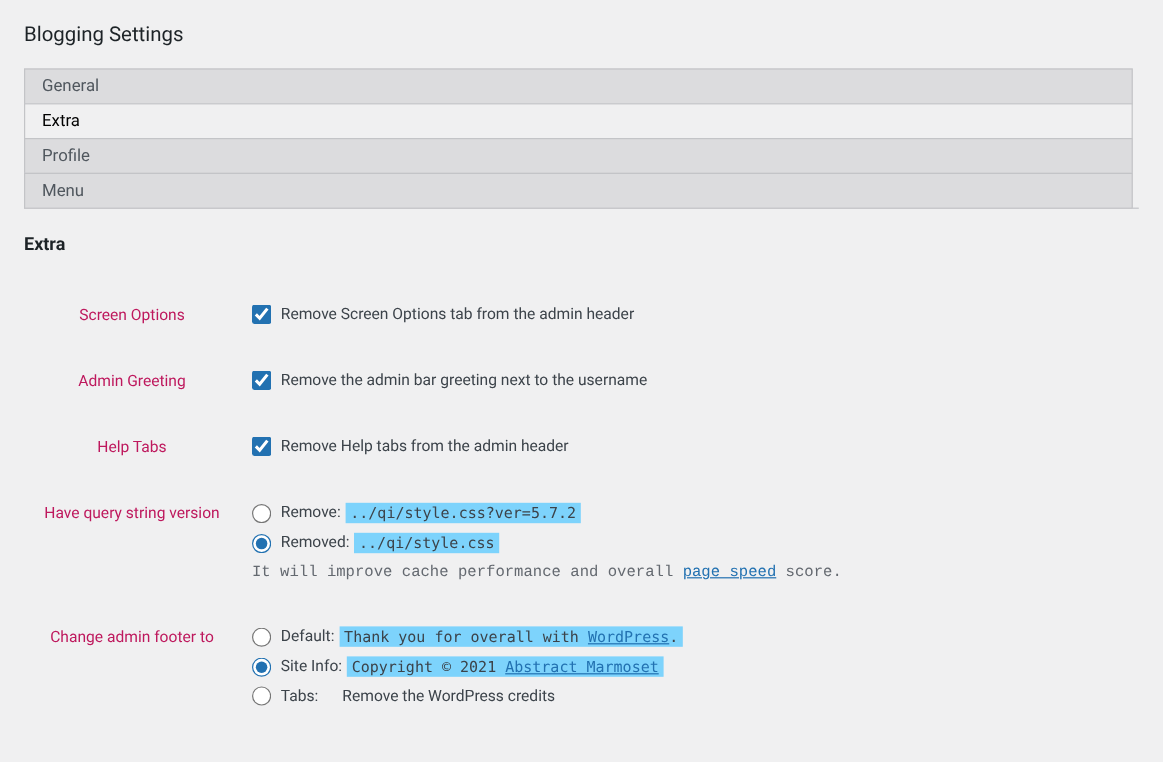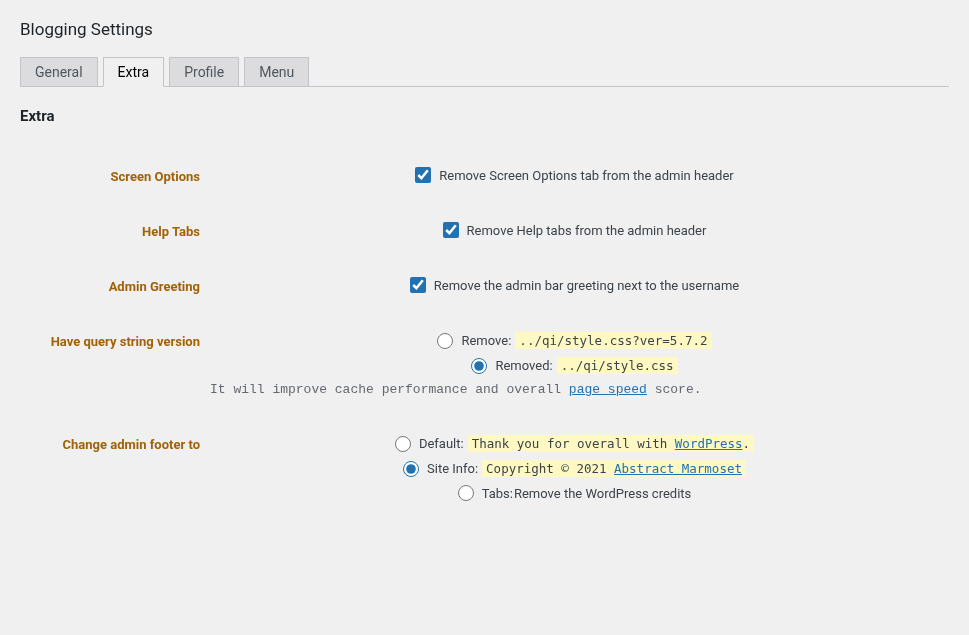--- a/index.html
+++ b/index.html
@@ -15,20 +15,21 @@
       font-size: 17px;
       font-weight: 400;
       color: #1d2327;
       margin: 0 0 14px 0;
       padding: 9px 0 4px 0;
     }
     .nav-tabs {
       display: flex;
       border-bottom: 1px solid #c3c4c7;
       margin-bottom: 20px;
+      flex-direction: column;
     }
     .nav-tab {
       background: #dcdcde;
       border: 1px solid #c3c4c7;
       color: #50575e;
       font-size: 14px;
       padding: 6px 14px;
       margin-right: 5px;
       margin-bottom: -1px;
       cursor: pointer;
@@ -46,23 +47,23 @@
       margin-bottom: 24px;
     }
     .form-table {
       width: 100%;
       border-collapse: collapse;
     }
     .form-table tr {
       vertical-align: top;
     }
     .form-table th {
-      text-align: right;
-      font-weight: 700;
-      color: #a16207;
+      text-align: center;
+      font-weight: 400;
+      color: #be185d;
       font-size: 13px;
       width: 190px;
       padding: 20px 10px 20px 0;
       vertical-align: top;
     }
     .form-table td {
       padding: 18px 10px 20px 0;
       font-size: 13px;
       color: #3c434a;
     }
@@ -77,40 +78,40 @@
       height: 16px;
       margin-right: 8px;
       accent-color: #2271b1;
       cursor: pointer;
     }
     .option-label {
       color: #3c434a;
     }
     .code-box {
       font-family: Consolas, Monaco, monospace;
-      background: #fef9c3;
+      background: #7dd3fc;
       padding: 1px 4px;
       font-size: 12.5px;
       color: #3c434a;
       margin-left: 4px;
     }
     .code-box a {
       color: #2271b1;
     }
     .desc {
       color: #646970;
       margin-top: 6px;
       font-size: 13px;
       font-family: Liberation Mono, monospace;
     }
     .desc a, .option-label a {
       color: #2271b1;
       text-decoration: underline;
     }
-    label { cursor: pointer; display: flex; align-items: center; justify-content: center; }
+    label { cursor: pointer; display: flex; align-items: center; }
   </style>
 </head>
 <body>
 
 <h1>Blogging Settings</h1>
 
 <div class="nav-tabs">
   <a class="nav-tab">General</a>
   <a class="nav-tab active">Extra</a>
   <a class="nav-tab">Profile</a>
@@ -126,35 +127,35 @@
       <th>Screen Options</th>
       <td>
         <label class="option-line">
           <input type="checkbox" checked="" style="">
           <span class="option-label">Remove Screen Options tab from the admin header</span>
         </label>
       </td>
     </tr>
 
     <tr>
+      <th>Admin Greeting</th>
+      <td>
+        <label class="option-line">
+          <input type="checkbox" checked="" style="">
+          <span class="option-label">Remove the admin bar greeting next to the username</span>
+        </label>
+      </td>
+    </tr>
+
+    <tr>
       <th>Help Tabs</th>
       <td>
         <label class="option-line">
           <input type="checkbox" checked="" style="">
           <span class="option-label">Remove Help tabs from the admin header</span>
-        </label>
-      </td>
-    </tr>
-
-    <tr>
-      <th>Admin Greeting</th>
-      <td>
-        <label class="option-line">
-          <input type="checkbox" checked="" style="">
-          <span class="option-label">Remove the admin bar greeting next to the username</span>
         </label>
       </td>
     </tr>
 
     <tr>
       <th>Have query string version</th>
       <td>
         <label class="option-line">
           <input type="radio" name="qs" style="">
           <span class="option-label">Remove:</span>
@@ -181,19 +182,19 @@
           <span class="code-box"><span>Thank you for overall with </span><a href="#">WordPress</a><span>.</span></span>
         </label>
         <label class="option-line">
           <input type="radio" name="ft" checked="" style="">
           <span class="option-label">Site Info:</span>
           <span class="code-box"><span>Copyright © 2021 </span><a href="#">Abstract Marmoset</a></span>
         </label>
         <label class="option-line">
           <input type="radio" name="ft" style="">
           <span class="option-label">Tabs:</span>
-          <span style="margin-left:1px;">Remove the WordPress credits</span>
+          <span style="margin-left:20px;">Remove the WordPress credits</span>
         </label>
       </td>
     </tr>
 
   </tbody>
 </table>
 
 </body></html>

